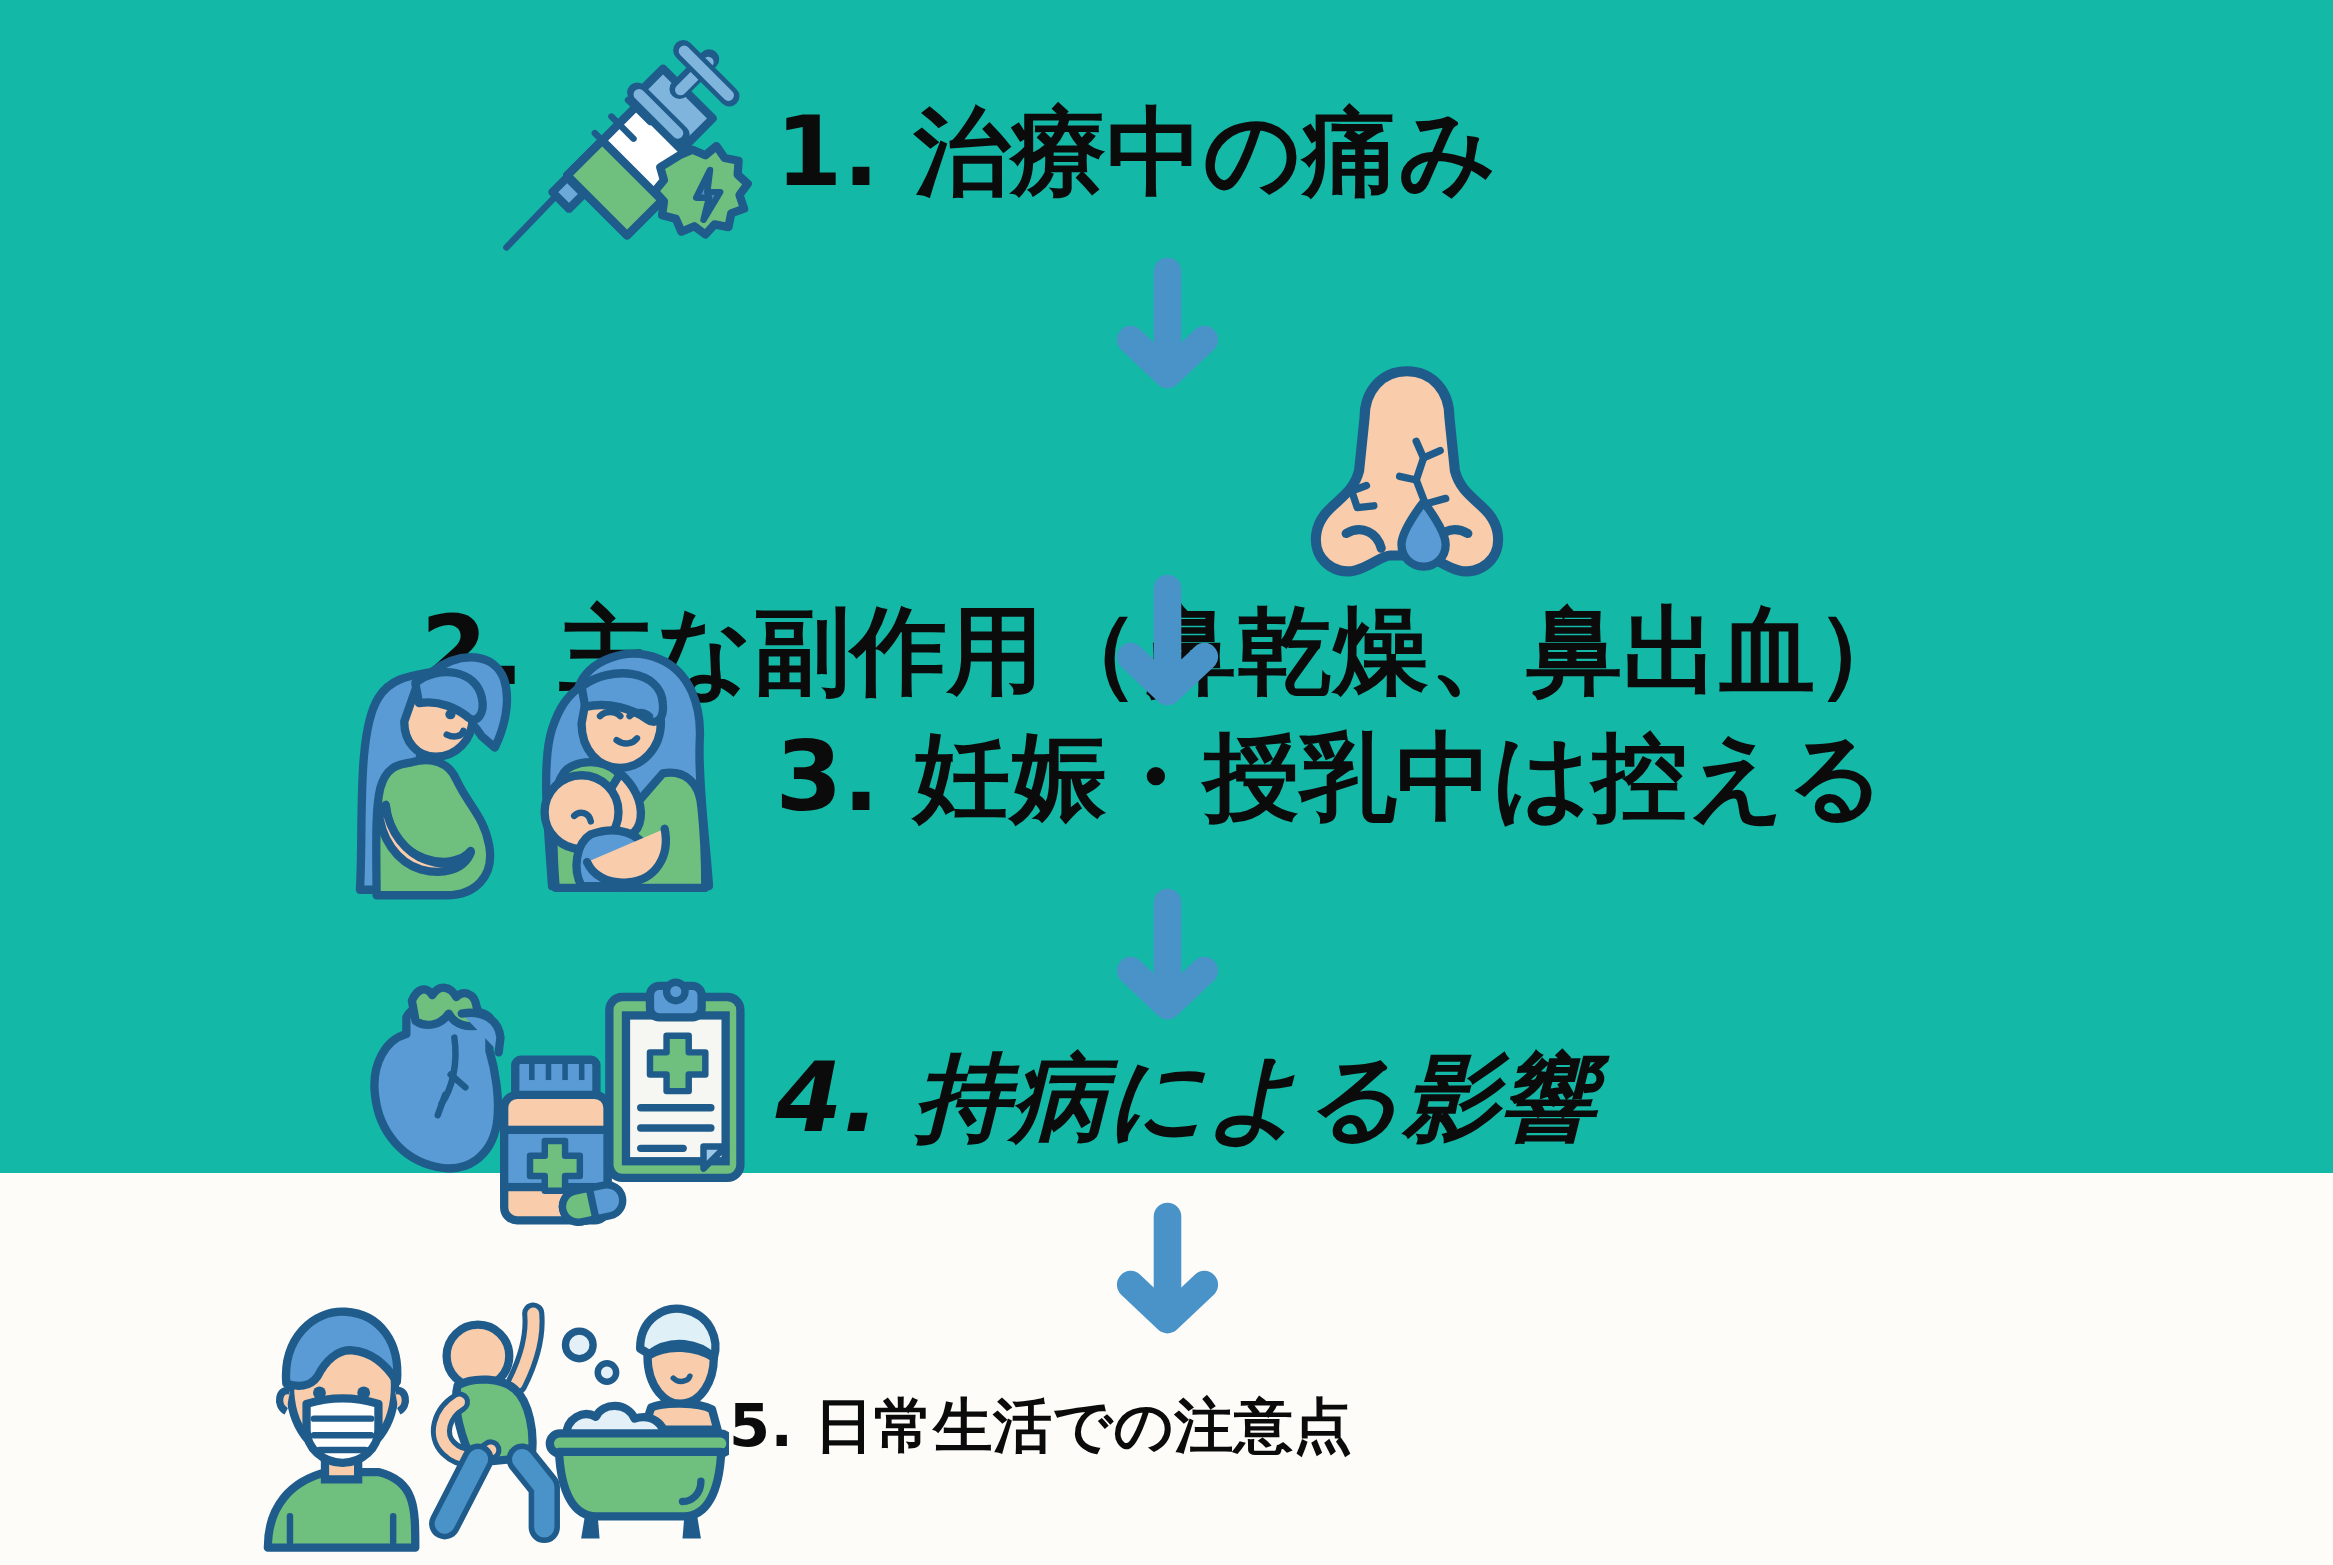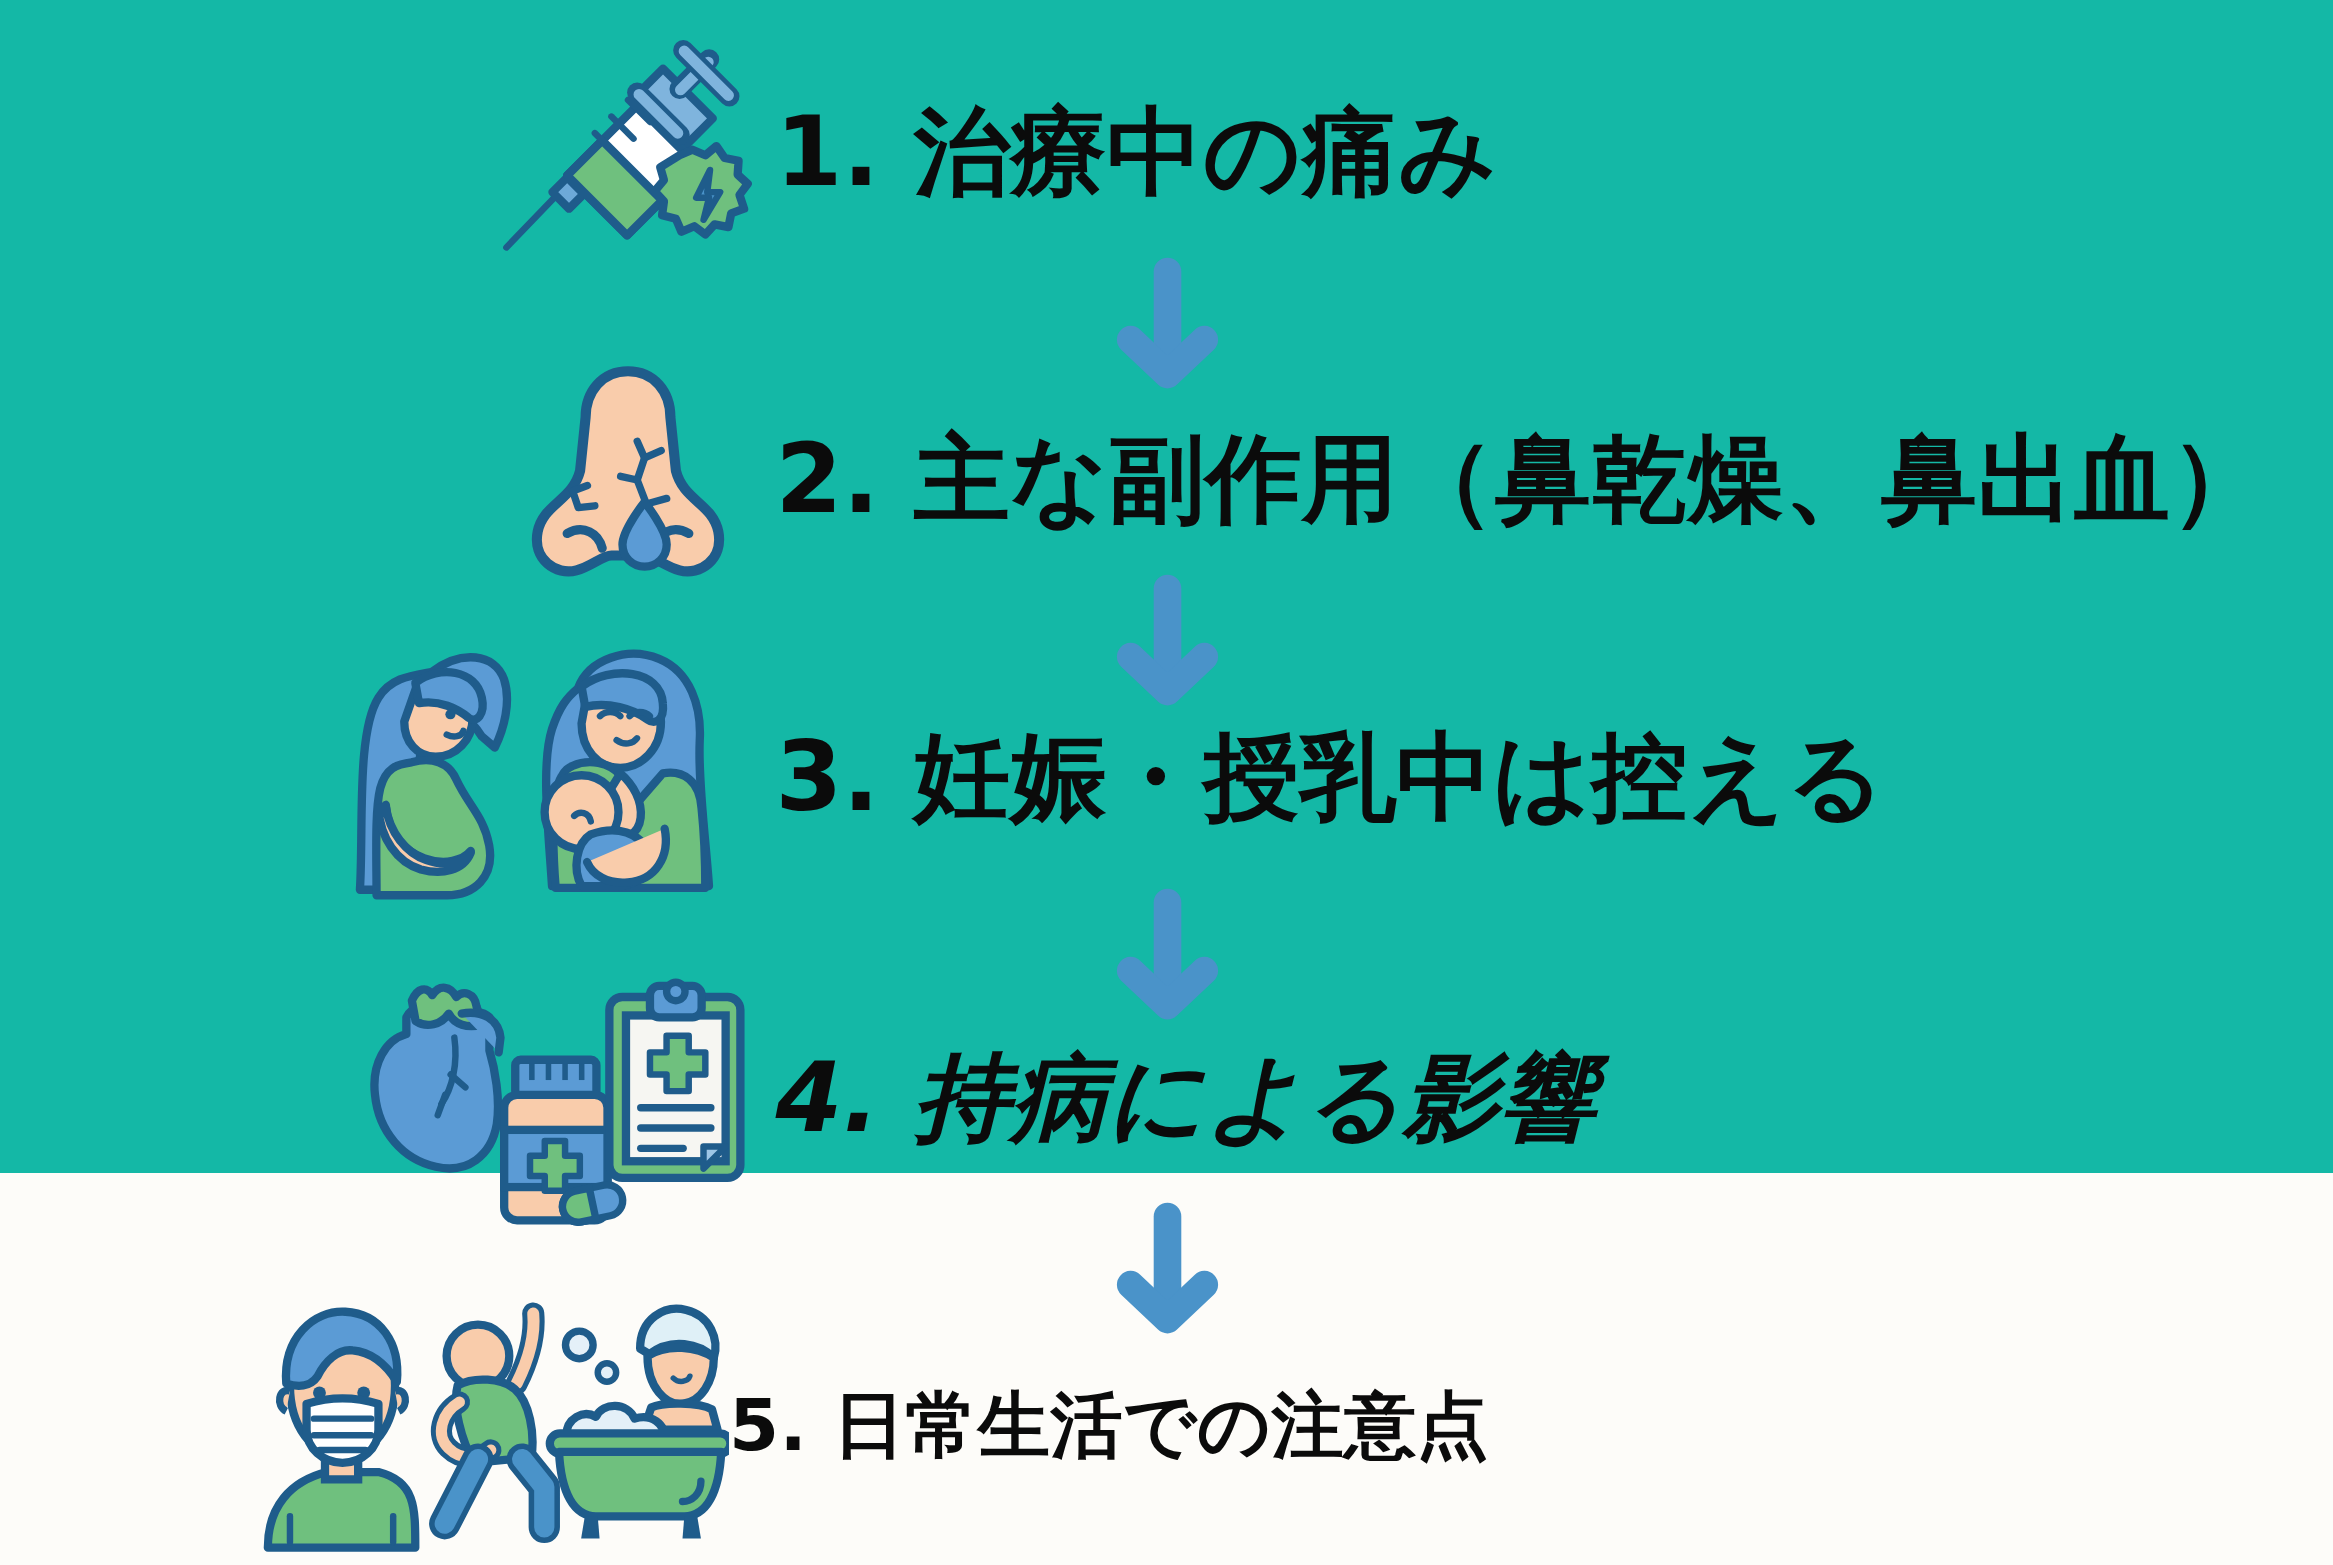--- a/index.html
+++ b/index.html
@@ -42,21 +42,21 @@
   .label {
     color: #0b0b0b;
     font-weight: 700;
     font-size: 96px;
     line-height: 1.08;
     letter-spacing: 0.5px;
     white-space: nowrap;
     font-family: "DejaVu Sans", "Liberation Sans", sans-serif;
   }
 
-  .label-sm { font-size: 72px; }
+  .label-sm { font-size: 59px; }
 
   
   .arrow {
     position: absolute;
     width: 111px;
   }
 
   
   svg { display: block; }
 </style>
@@ -105,21 +105,21 @@
 
   <div class="arrow" style="left:1112px; top:255px;">
     <svg width="111" height="138" viewBox="0 0 120 150">
       <g stroke="#4a93c9" stroke-width="30" stroke-linecap="round" stroke-linejoin="round" fill="none">
         <line x1="60" y1="18" x2="60" y2="118"></line>
         <polyline points="20,92 60,130 100,92"></polyline>
       </g>
     </svg>
   </div>
 
-  <div class="row" style="top:360px; height:240px;">
+  <div class="row" style="top:360px; height:240px;flex-direction:column;">
     <div class="icon-cell" style="width:757px; padding-right:18.5px;">
       <svg width="258" height="240" viewBox="0 0 280 260">
 
         <path d="M140 12
                  C 168 12 186 34 186 62
                  L 192 120
                  C 200 152 232 156 238 186
                  C 244 216 218 234 196 228
                  C 180 224 168 212 158 212
                  L 122 212

